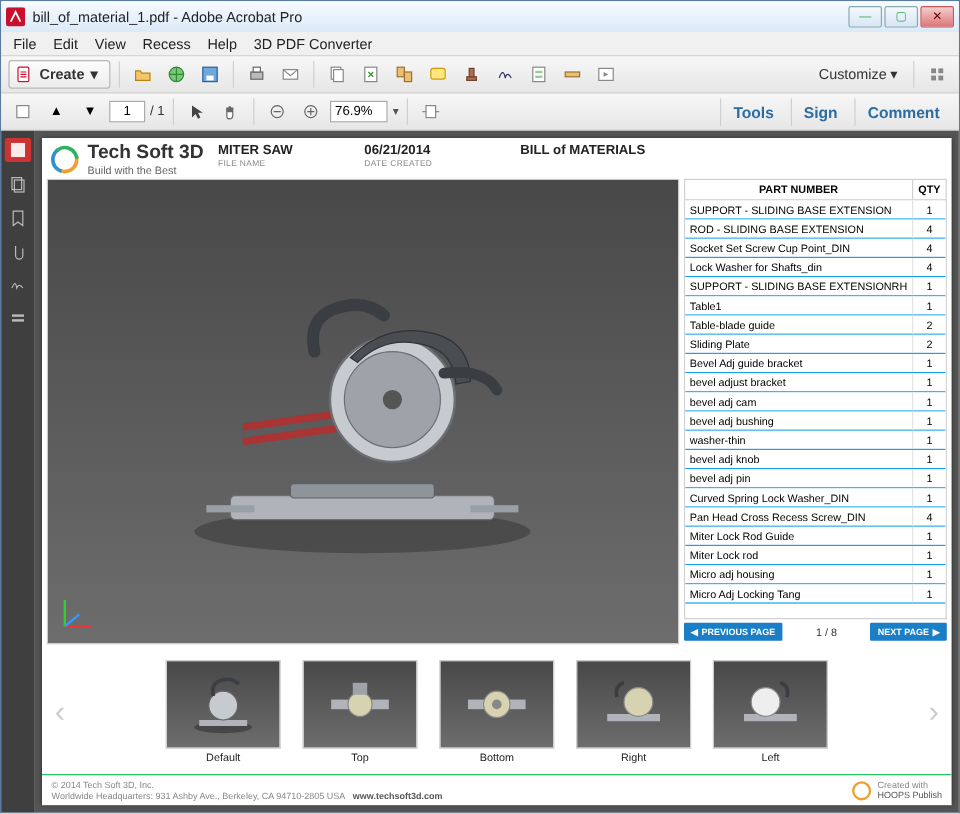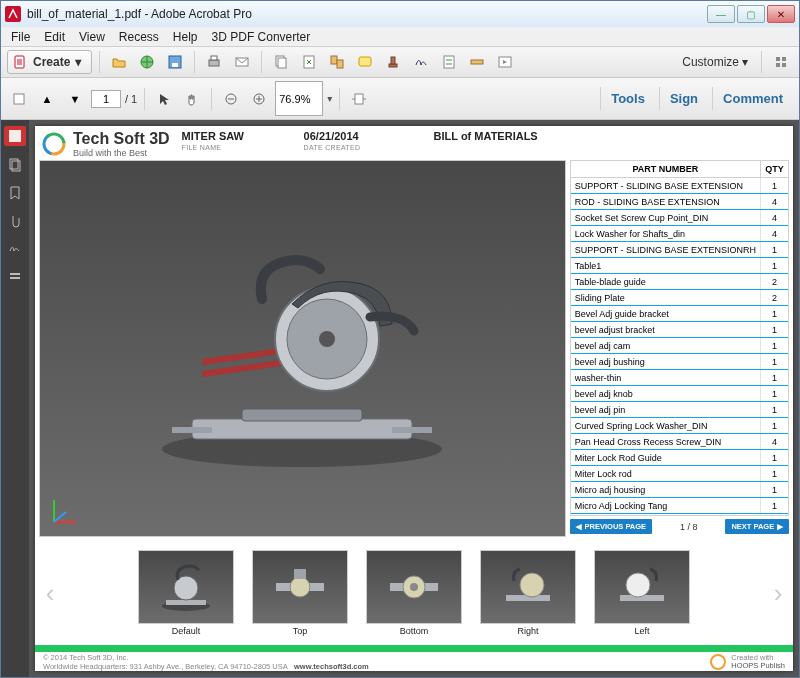--- a/index.html
+++ b/index.html
@@ -17,21 +17,21 @@
   .menuitem { padding: 2px 6px; color:#222; cursor:default;}
   
   .toolbar { background: linear-gradient(#f7f7f7,#e6e6e6); border-bottom: 1px solid #c9c9c9; display:flex; align-items:center; padding: 3px 6px; gap:4px; }
   .tbtn { width: 24px; height: 24px; border: 1px solid transparent; border-radius:3px; display:flex; align-items:center; justify-content:center; background: transparent;}
   .create-btn { height:24px; padding:0 10px 0 6px; border:1px solid #b8b8b8; border-radius:3px; background:linear-gradient(#fdfdfd,#ececec); display:flex; align-items:center; gap:5px; font-size:12px; font-weight:bold; color:#333;}
   .divider { width:1px; height:22px; background:#cfcfcf; margin:0 3px;}
   .spacer { flex:1; }
   .cust { font-size:12px; color:#333; display:flex; align-items:center; gap:3px; padding:2px 6px;}
   .toolbar2 { background: linear-gradient(#f7f7f7,#e6e6e6); border-bottom:1px solid #c9c9c9; display:flex; align-items:center; padding:3px 6px; gap:4px;}
   .pagebox { width:30px; height:18px; border:1px solid #aaa; text-align:center; font-size:11px;}
-  .zoombox { width:48px; height:35px; border:1px solid #aaa; font-size:11px; text-align:left; padding:4px 3px;}
+  .zoombox { width:48px; height:18px; border:1px solid #aaa; font-size:11px; text-align:left; padding:4px 3px;}
   .rightlink { font-size:13px; color:#2b6ca3; font-weight:bold; padding:4px 10px; border-left:1px solid #d0d0d0;}
   
   .main { flex:1; display:flex; min-height:0; }
   .sidebar { width:28px; background:#3f3f3f; display:flex; flex-direction:column; align-items:center; padding-top:6px; gap:10px;}
   .sideicon { width:18px; height:18px; display:flex; align-items:center; justify-content:center; color:#bbb;}
   .sideicon.active{ background:#c33; color:#fff; border-radius:2px; width:22px; height:20px;}
   .docwrap { flex:1; background:#555; padding:6px; overflow:hidden;}
   .page { background:#fff; width:100%; height:100%; display:flex; flex-direction:column; box-shadow:0 0 4px rgba(0,0,0,.5);}
   
   .dochead { display:flex; align-items:flex-start; padding:4px 6px 2px; gap:12px;}
@@ -59,21 +59,21 @@
   .pbtn { background:#1a7fc6; color:#fff; font-size:7.5px; font-weight:bold; padding:3px 6px; display:flex; align-items:center; gap:3px; border-radius:1px;}
   .pind { font-size:9px; color:#333;}
   
   .thumbs { height:108px; padding:4px 6px 0; display:flex; align-items:center; gap:8px;}
   .navarr { width:18px; color:#ccc; font-size:26px; text-align:center; user-select:none;}
   .thwrap { flex:1; display:flex; gap:18px; justify-content:center;}
   .thumb { width:96px; display:flex; flex-direction:column; align-items:center; gap:2px;}
   .thumb .pic { width:96px; height:74px; background:linear-gradient(#484848,#6d6d6d); border:1px solid #ccc; display:flex; align-items:center; justify-content:center;}
   .thumb .cap { font-size:9px; color:#222;}
   
-  .docfoot { height:26px; border-top:7px solid #22c55e; display:flex; align-items:center; padding:0 8px; font-size:7.5px; color:#888;}
+  .docfoot { height:26px; border-top:1px solid #22c55e; display:flex; align-items:center; padding:0 8px; font-size:7.5px; color:#888;}
   .docfoot .r { margin-left:auto; display:flex; align-items:center; gap:4px;}
   .tiny-svg { display:block;}
 </style>
 </head>
 <body>
 
 <div class="window">
 
   <div class="titlebar">
     <span class="app-icon">

